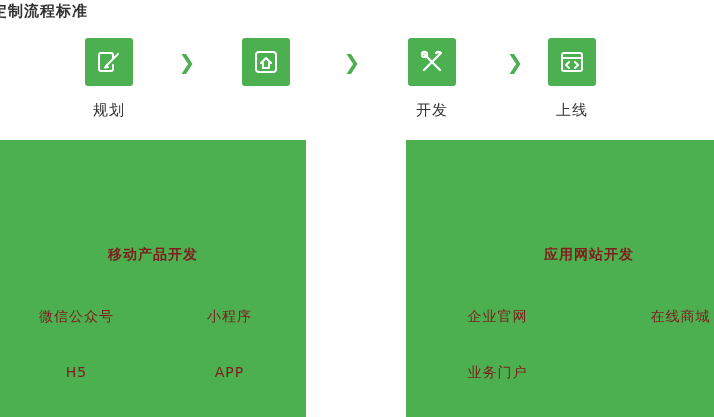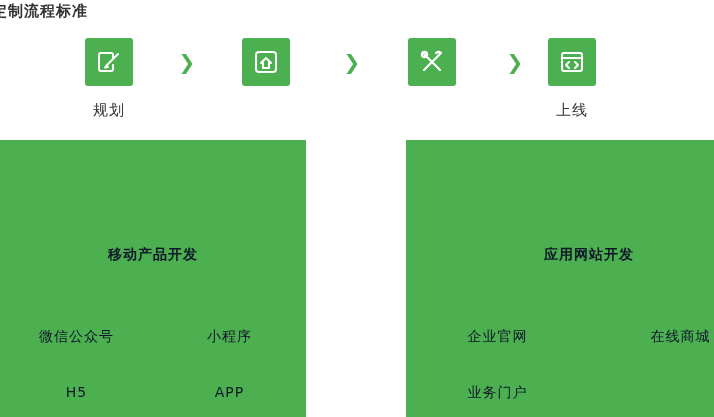--- a/index.html
+++ b/index.html
@@ -34,31 +34,31 @@
   }
   .chevron{
     position:absolute;top:52px;width:20px;text-align:center;
     color:var(--green);font-size:20px;font-weight:bold;line-height:20px;
     user-select:none;
   }
   .chevron-1{left:177px;} .chevron-2{left:342px;} .chevron-3{left:505px;}
   
   .card{
     position:absolute;top:140px;height:277px;background:var(--green);
-    color:#0f172a;box-sizing:border-box;
+    color:#7f1d1d;box-sizing:border-box;
   }
   .card-left{left:0;width:306px;}
   .card-right{left:406px;width:366px;}
   .card-title{
     text-align:center;margin-top:106px;
     font-size:14px;font-weight:bold;letter-spacing:1px;
   }
   .card-grid{
     display:grid;grid-template-columns:1fr 1fr;
-    margin-top:64px;row-gap:38px;
+    margin-top:44px;row-gap:38px;
     text-align:center;font-size:14px;letter-spacing:1px;
   }
 </style>
 </head>
 <body>
 
 <div class="page-title">定制流程标准</div>
 
 <div class="step step-1">
   <div class="step-square">
@@ -94,20 +94,21 @@
   <div class="step-square">
     <span>
       <svg width="28" height="28" viewBox="0 0 28 28" fill="none" stroke="#ffffff" stroke-width="2.2" stroke-linecap="round" stroke-linejoin="round">
         <path d="M6 22 L20 8"></path>
         <path d="M20 8 l3 -3 M18 5 a4 4 0 0 1 5 0"></path>
         <path d="M6 6 L22 22"></path>
         <circle cx="6.5" cy="6.5" r="2.6"></circle>
       </svg>
     </span>
   </div>
+  <div class="step-label">开发</div>
 </div>
 
 <div class="chevron chevron-3">❯</div>
 
 <div class="step step-4">
   <div class="step-square">
     <span>
       <svg width="28" height="28" viewBox="0 0 28 28" fill="none" stroke="#ffffff" stroke-width="2" stroke-linecap="round" stroke-linejoin="round">
         <rect x="4" y="5" width="20" height="18" rx="2"></rect>
         <path d="M4 10 h20"></path>

